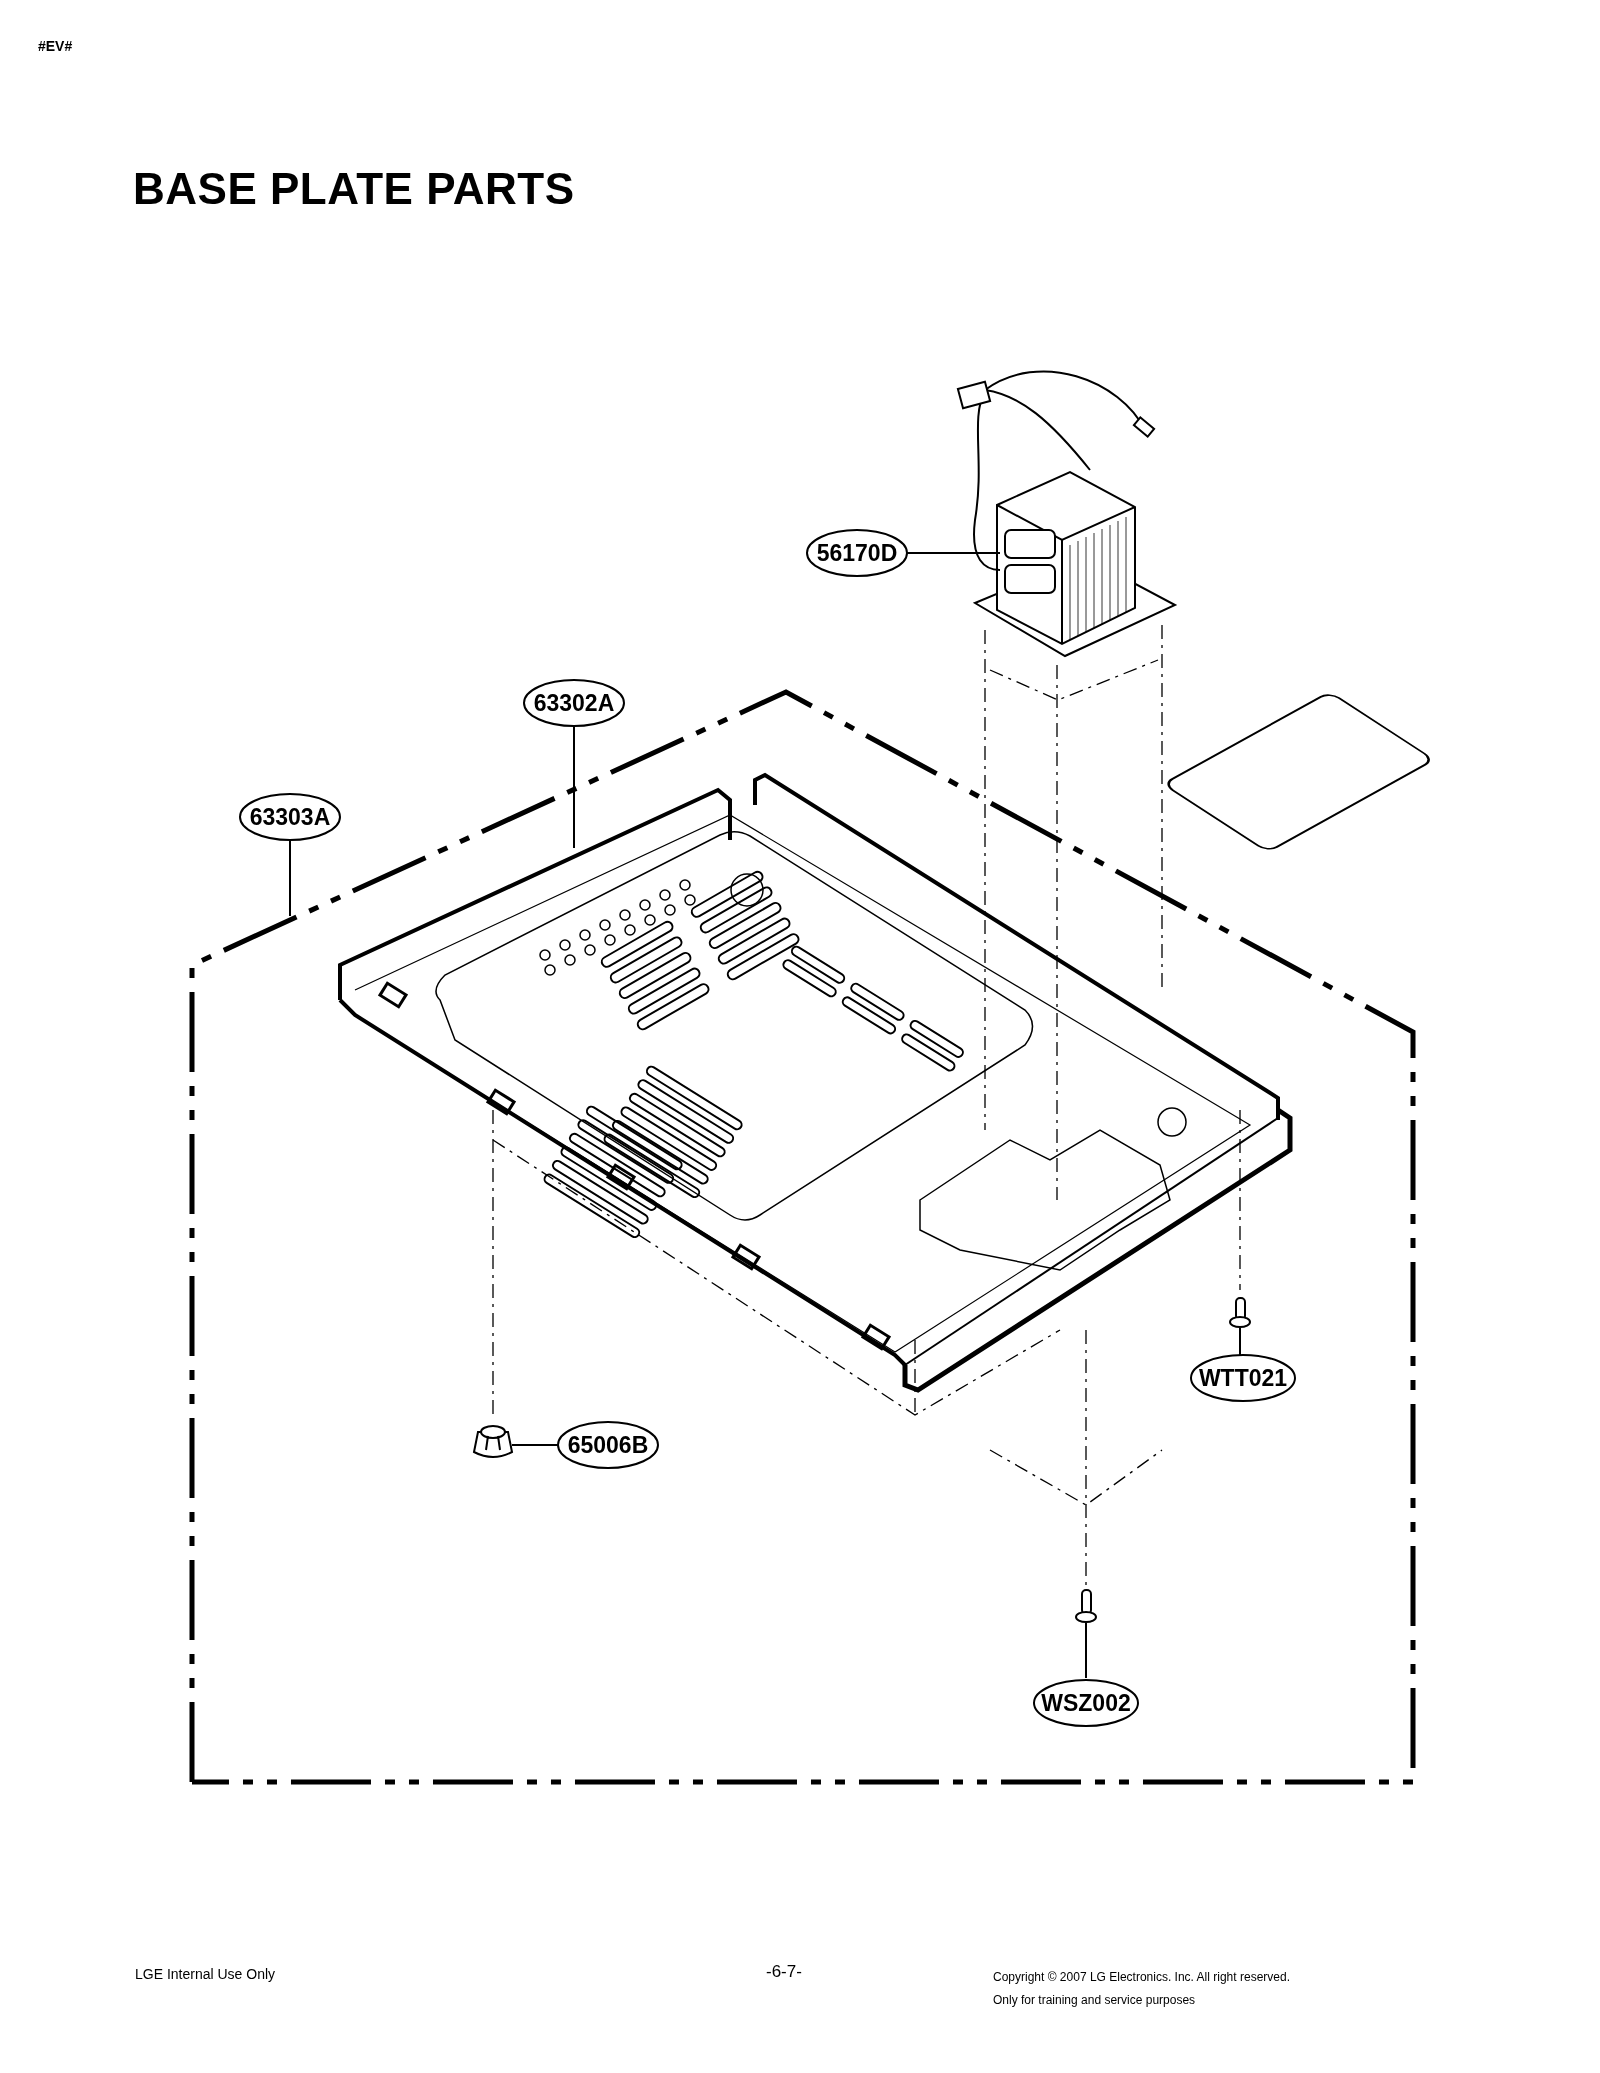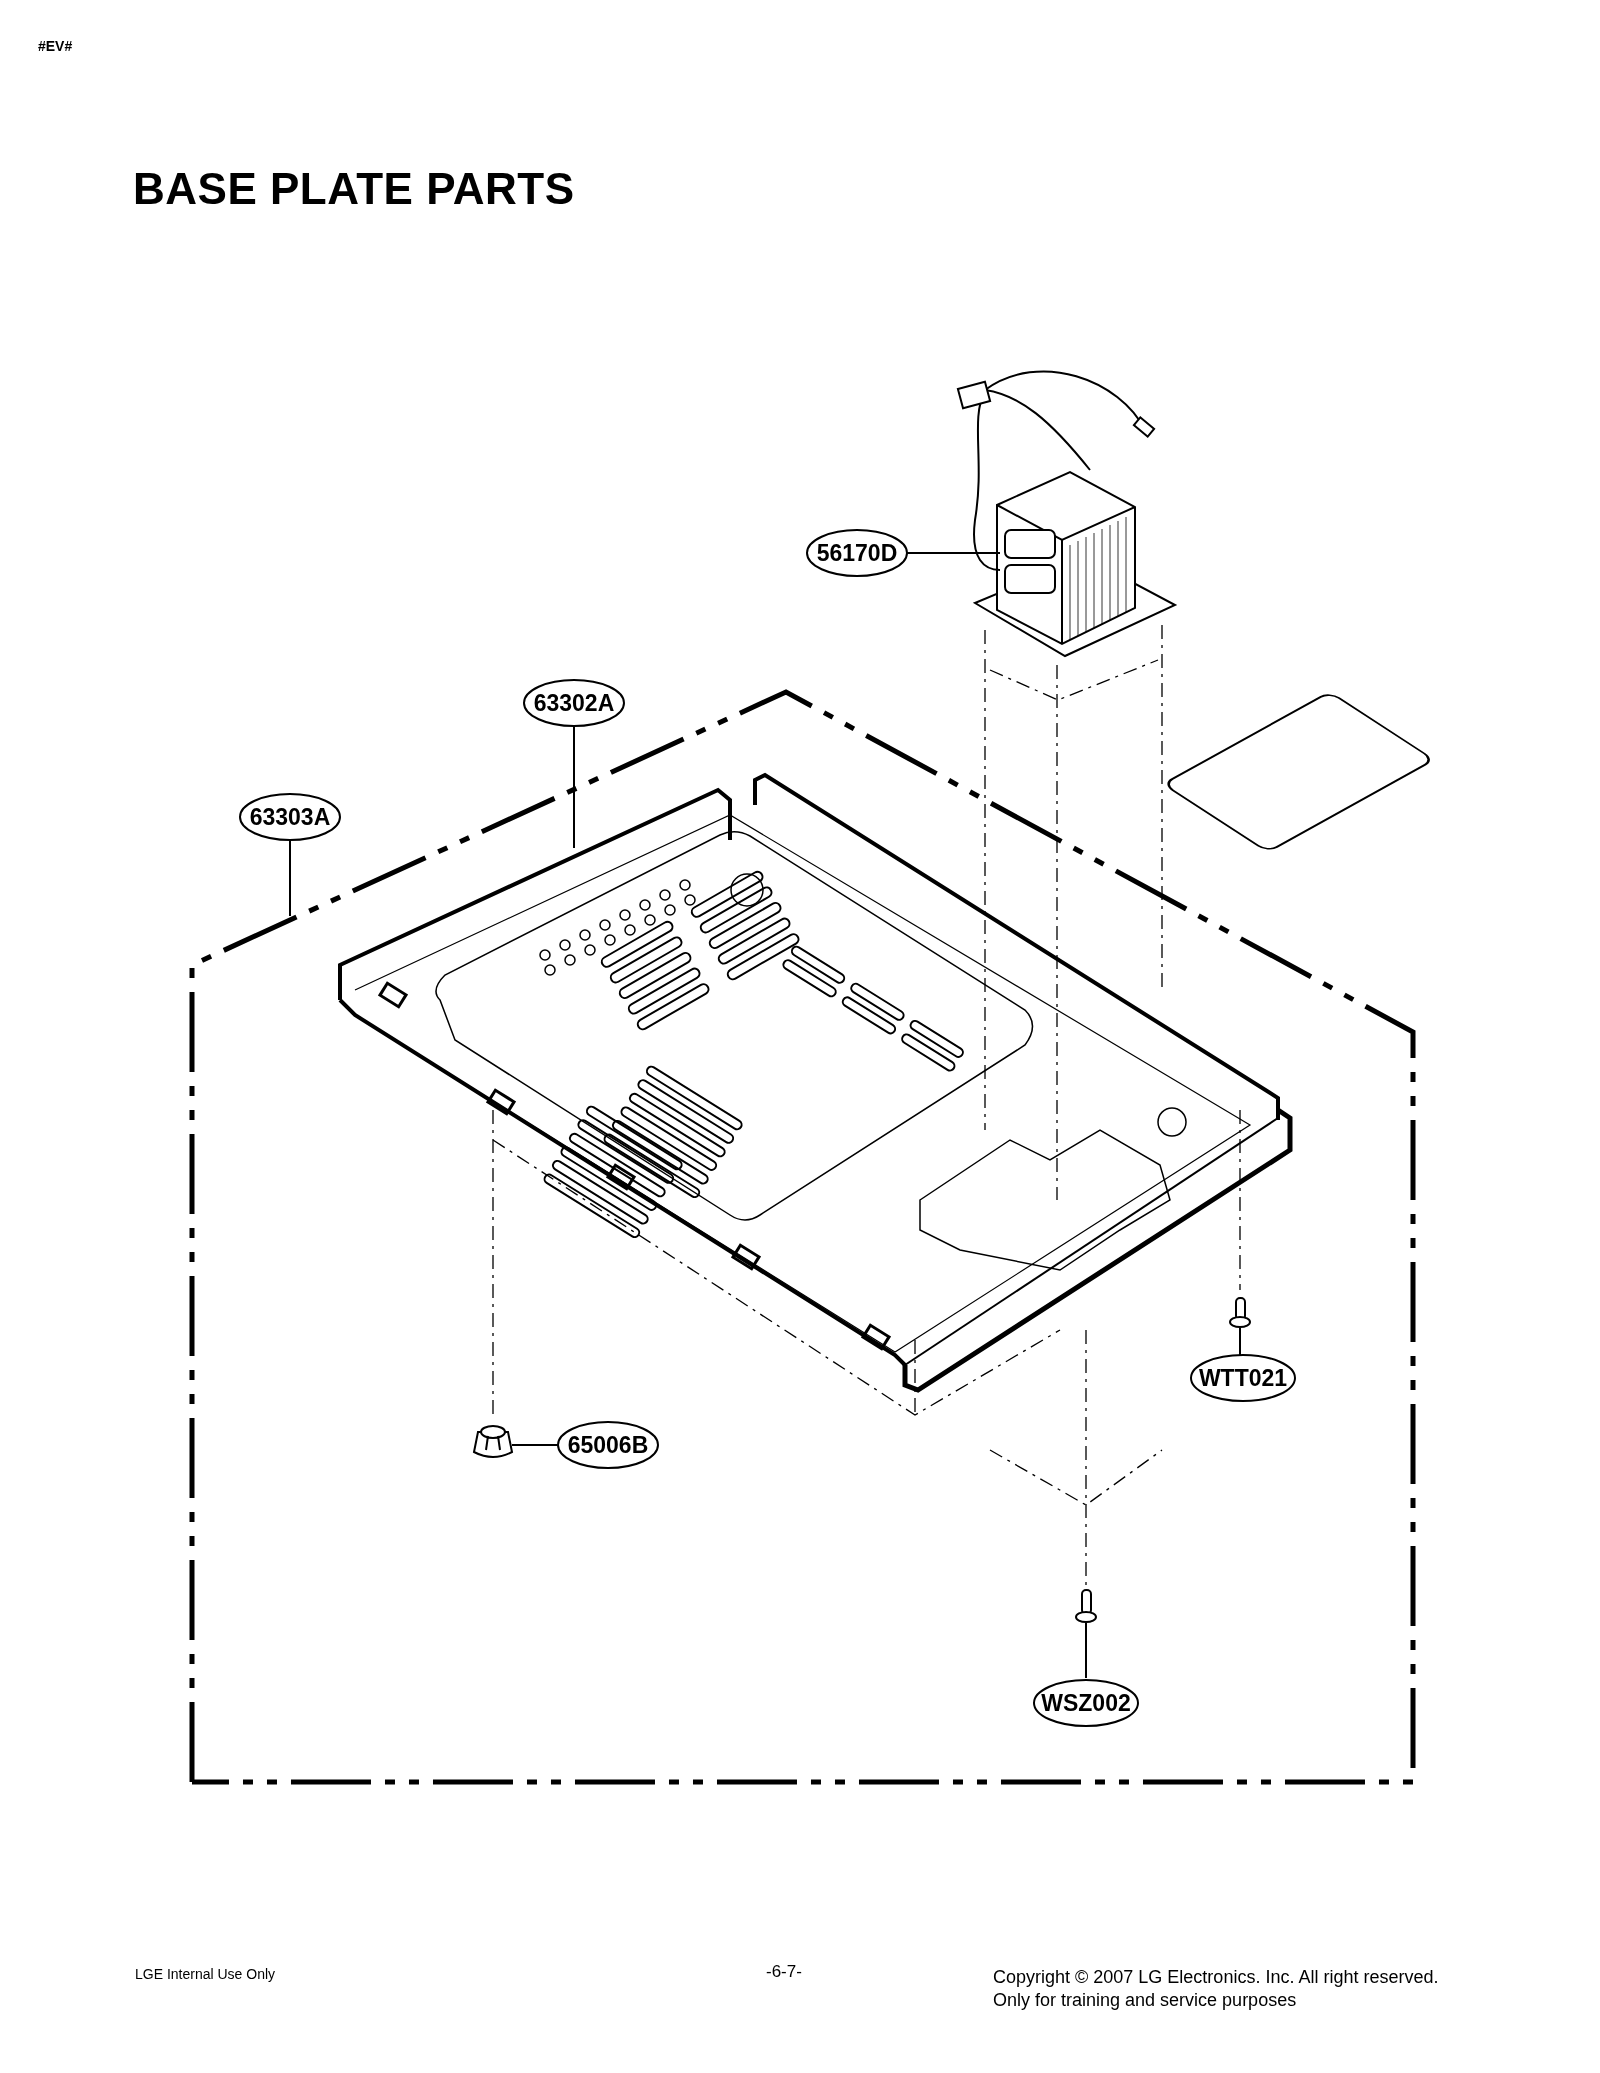--- a/index.html
+++ b/index.html
@@ -4,21 +4,21 @@
 <style>
   html, body { margin:0; padding:0; background:#ffffff; }
   body { width:1600px; height:2073px; position:relative; overflow:hidden;
          font-family:"Liberation Sans", sans-serif; color:#000; }
   .doc-code { position:absolute; left:38px; top:38px; font-size:14px; font-weight:bold; }
   .page-title { position:absolute; left:133px; top:140px; font-size:44px; font-weight:bold; letter-spacing:0.5px;margin-top:24px; }
   .diagram { position:absolute; left:0; top:0; width:1600px; height:2073px; }
   .callout-text { font-family:"Liberation Sans", sans-serif; font-weight:bold; font-size:23px; }
   .footer-left { position:absolute; left:135px; top:1966px; font-size:14px; }
   .footer-page { position:absolute; left:766px; top:1962px; font-size:17px; }
-  .footer-right { position:absolute; left:993px; top:1966px; font-size:18px; line-height:23px; }
+  .footer-right { position:absolute; left:993px; top:1966px; font-size:12px; line-height:23px; }
 </style>
 </head>
 <body>
 
 <div class="doc-code">#EV#</div>
 <div class="page-title">BASE PLATE PARTS</div>
 
 <svg class="diagram" viewBox="0 0 1600 2073" xmlns="http://www.w3.org/2000/svg">
 
   <g fill="none" stroke="#000" stroke-width="5">

